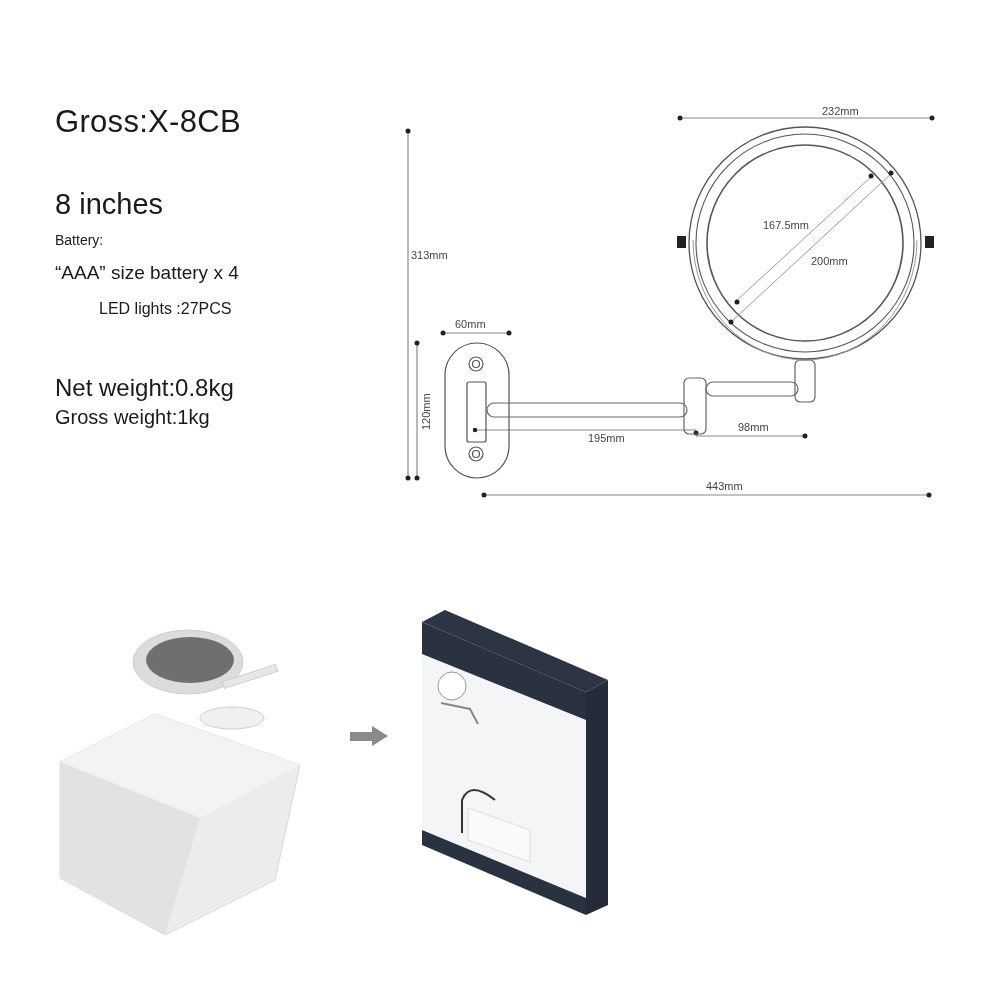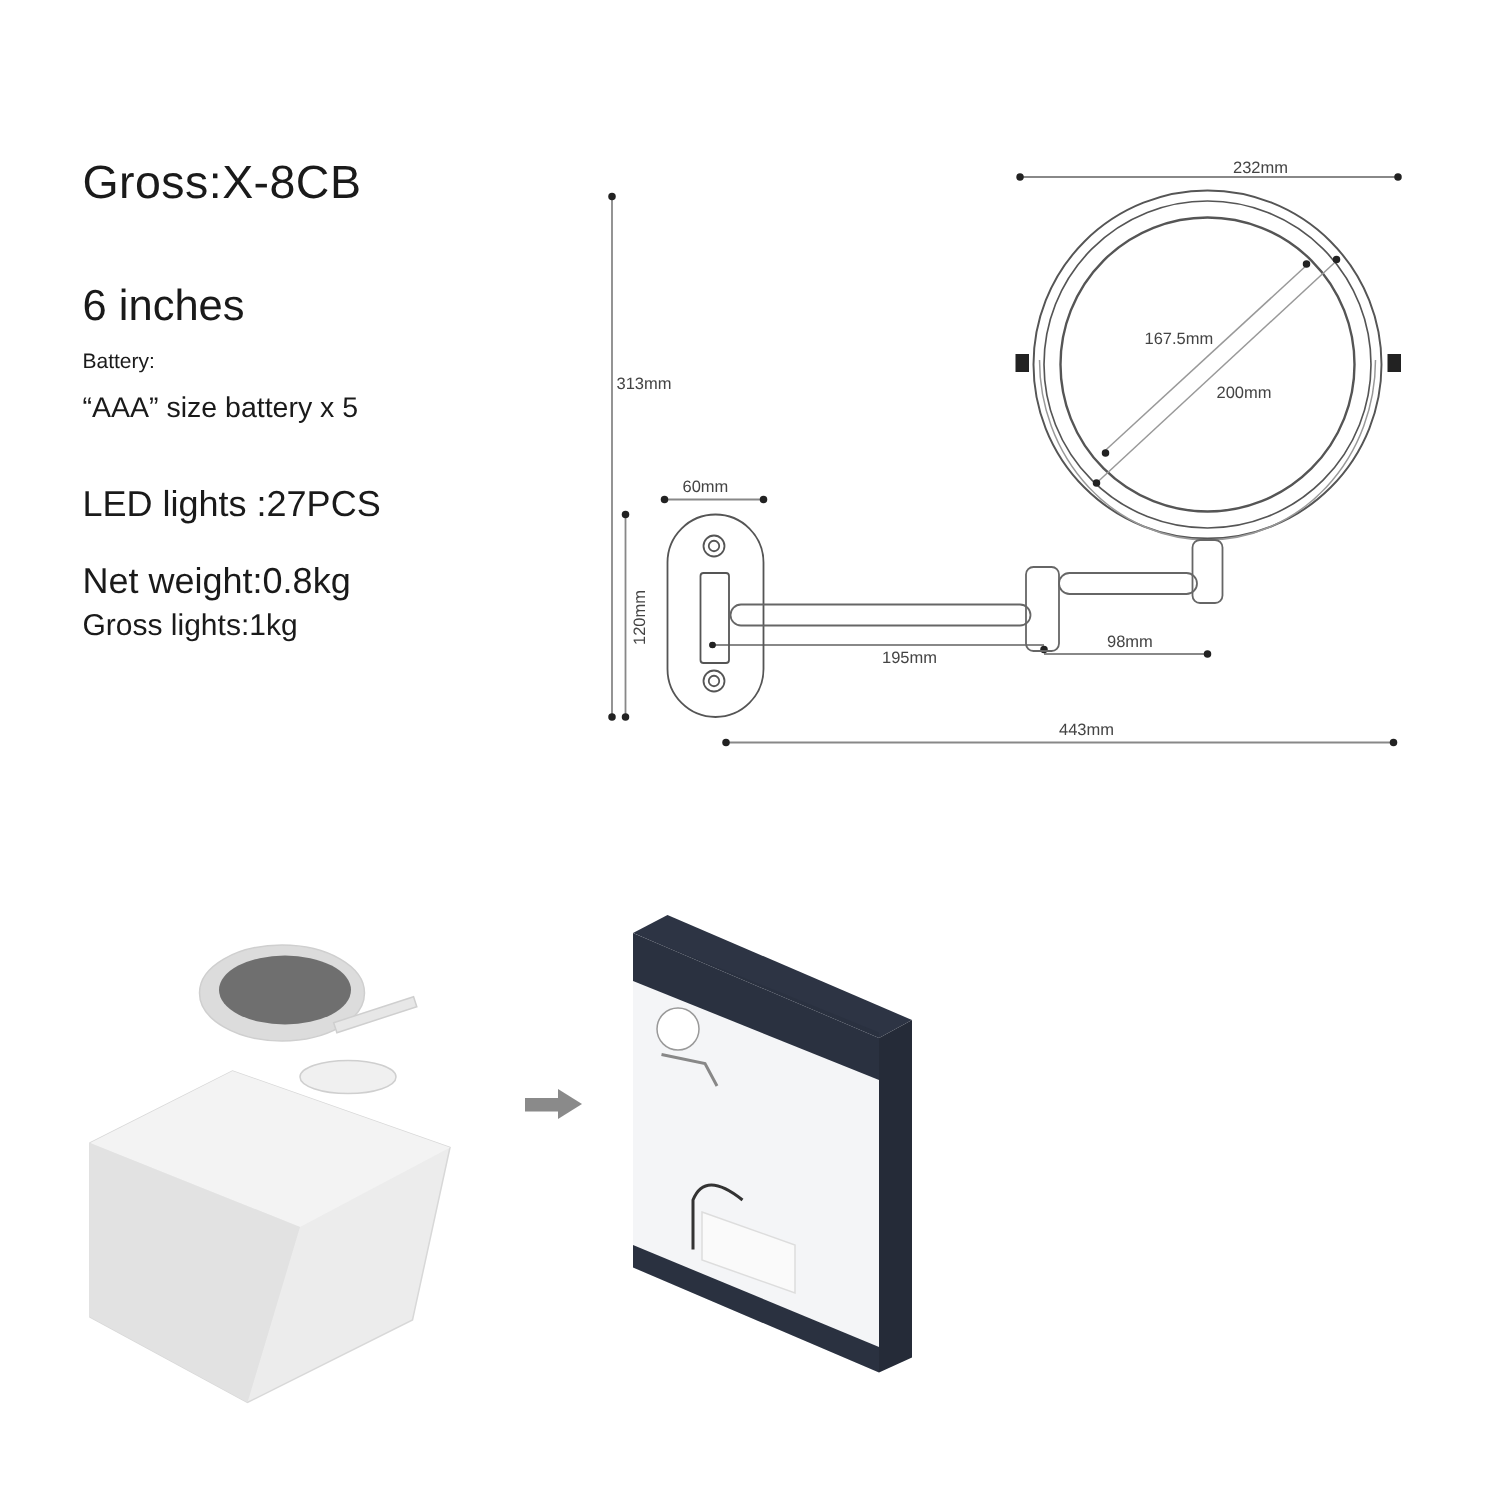--- a/index.html
+++ b/index.html
@@ -2,36 +2,36 @@
 <html><head>
 <meta charset="utf-8">
 <style>
   html,body{margin:0;padding:0;background:#fff;}
   body{width:1001px;height:991px;position:relative;overflow:hidden;font-family:"Liberation Sans",sans-serif;color:#1a1a1a;}
   .spec{position:absolute;left:55px;}
   .model{top:104px;font-size:31px;letter-spacing:.3px;}
   .size{top:188px;font-size:29px;}
   .battery-label{top:232px;font-size:14px;}
   .battery-val{top:262px;font-size:19px;}
-  .led{top:323px;font-size:24px;}
+  .led{top:300px;font-size:16px;margin-left:44px;}
   .net{top:374px;font-size:24px;}
   .gross{top:406px;font-size:20px;}
   svg{position:absolute;left:0;top:0;}
   .dim{font-family:"Liberation Sans",sans-serif;font-size:11px;fill:#444;}
 </style>
 </head>
 <body>
 
 <div class="spec model">Gross:X-8CB</div>
-<div class="spec size">6 inches</div>
+<div class="spec size">8 inches</div>
 <div class="spec battery-label">Battery:</div>
-<div class="spec battery-val">“AAA” size battery x 5</div>
+<div class="spec battery-val">“AAA” size battery x 4</div>
 <div class="spec led">LED lights :27PCS</div>
 <div class="spec net">Net weight:0.8kg</div>
-<div class="spec gross">Gross lights:1kg</div>
+<div class="spec gross">Gross weight:1kg</div>
 
 <svg width="1001" height="991" viewBox="0 0 1001 991">
   <g stroke="#888" stroke-width="1.2" fill="none">
 
     <line x1="680" y1="118" x2="932" y2="118"></line>
 
     <line x1="408" y1="131" x2="408" y2="478"></line>
 
     <line x1="417" y1="343" x2="417" y2="478"></line>
 

